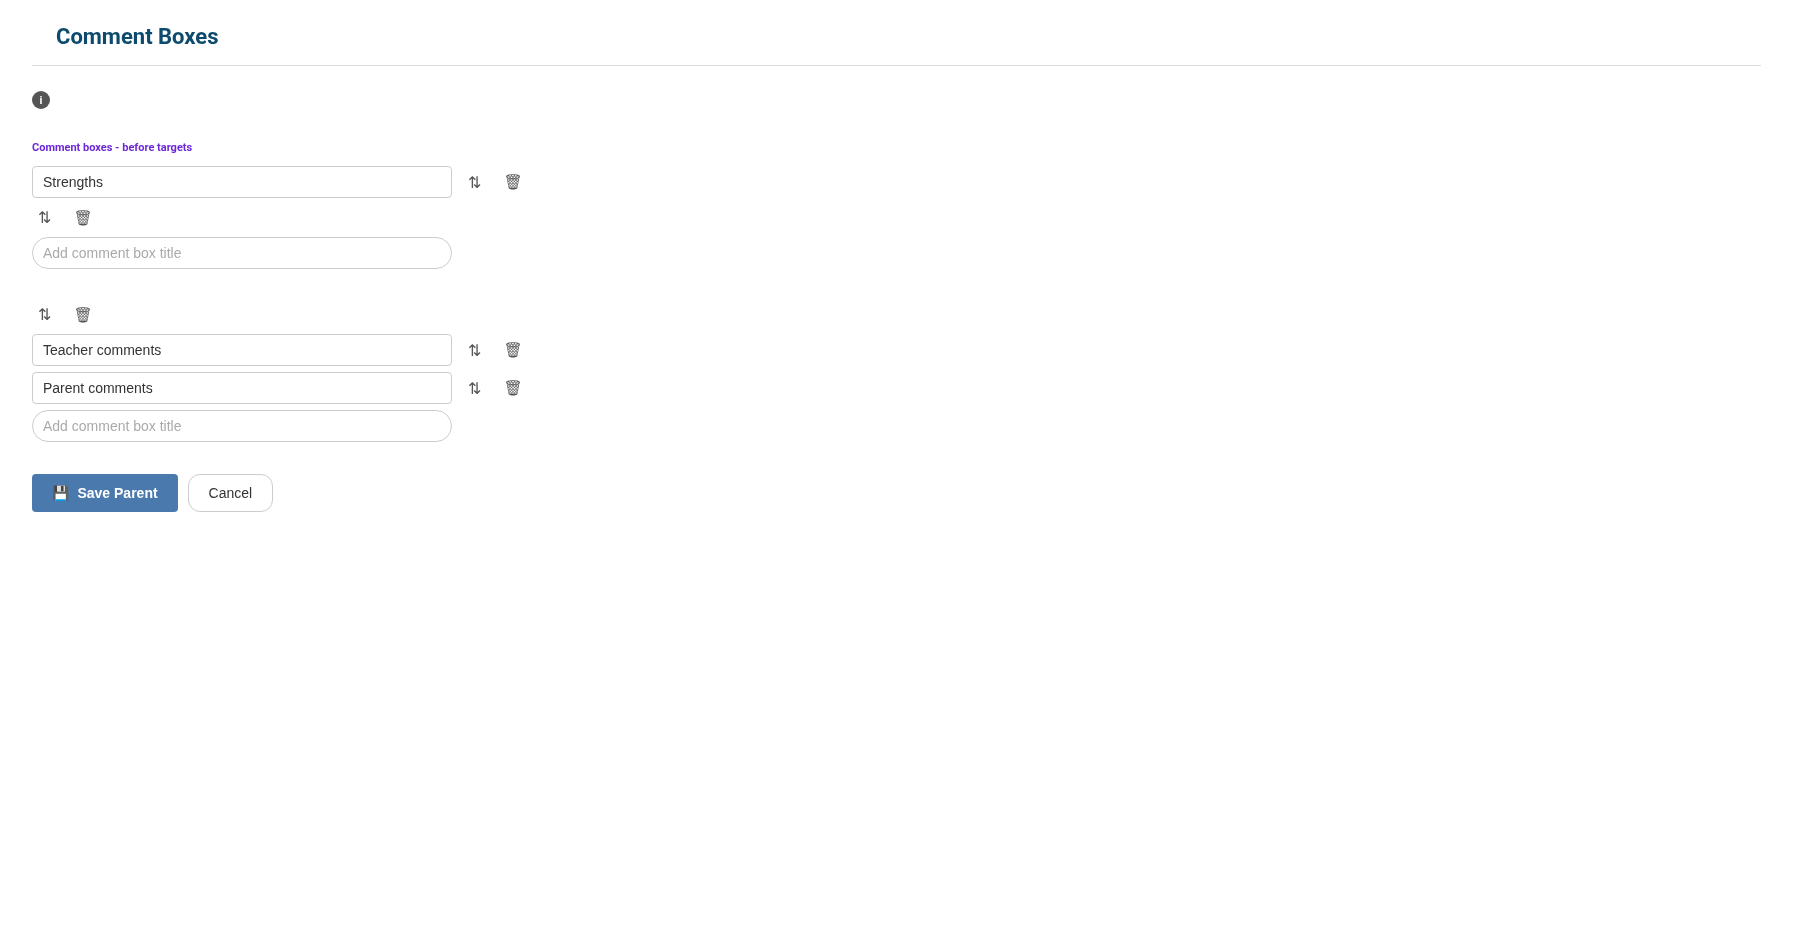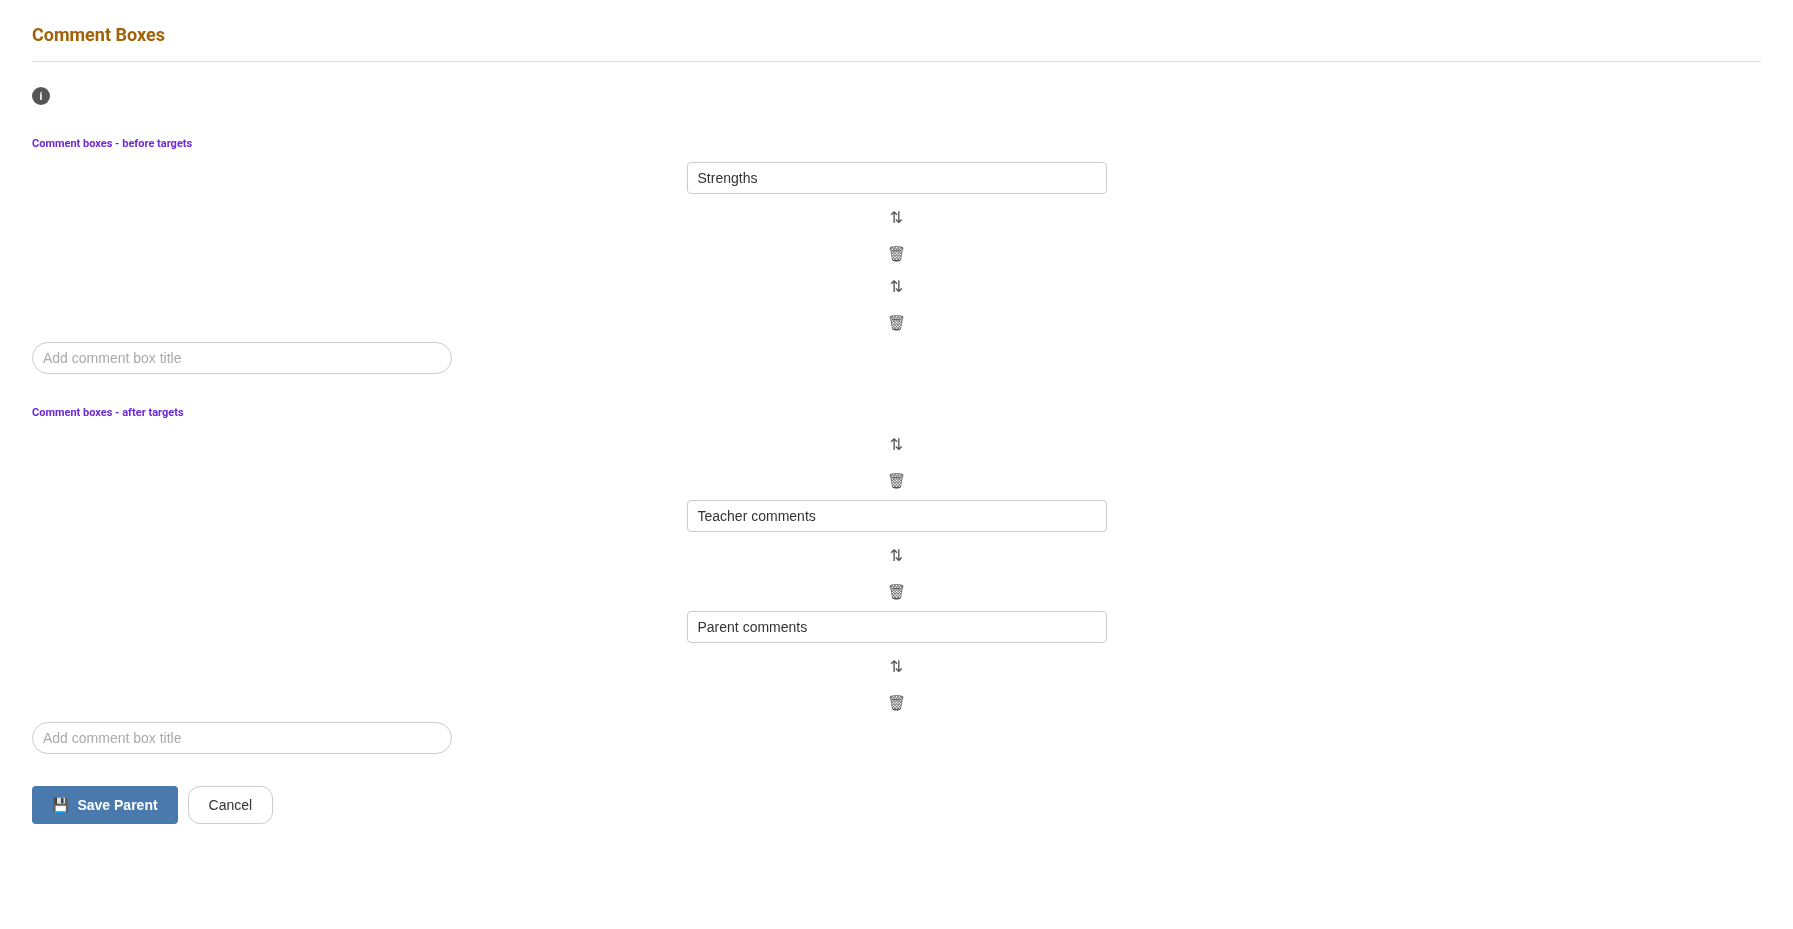--- a/index.html
+++ b/index.html
@@ -10,24 +10,25 @@
       font-size: 14px;
     }
     .page-container {
       background: #fff;
       max-width: 1793px;
       min-height: 929px;
       padding: 24px 32px;
       position: relative;
     }
     .page-title {
-      font-size: 18px;
+      font-size: 22px;
       font-weight: 700;
-      color: #a16207;
+      color: #0c4a6e;
       margin-bottom: 16px;
+      margin-left: 24px;
     }
     .divider {
       border: none;
       border-top: 1px solid #ddd;
       margin-bottom: 24px;
     }
     .info-banner {
       display: flex;
       align-items: flex-start;
       gap: 8px;
@@ -56,21 +57,20 @@
       margin-bottom: 12px;
     }
     .section {
       margin-bottom: 32px;
     }
     .comment-row {
       display: flex;
       align-items: center;
       gap: 10px;
       margin-bottom: 6px;
-      flex-direction: column;
     }
     .comment-input {
       width: 420px;
       padding: 7px 10px;
       border: 1px solid #ccc;
       border-radius: 4px;
       font-size: 14px;
       color: #333;
       background: #fff;
       outline: none;
@@ -179,21 +179,20 @@
         <span class="trash-icon"></span>
       </button>
     </div>
 
     <div class="add-input-row">
       <input class="add-input" type="text" placeholder="Add comment box title" style="">
     </div>
   </div>
 
   <div class="section">
-    <div class="section-title">Comment boxes - after targets</div>
 
     <div class="comment-row">
       <button class="icon-btn">
         <span class="sort-icon"></span>
       </button>
       <button class="icon-btn">
         <span class="trash-icon"></span>
       </button>
     </div>
 

